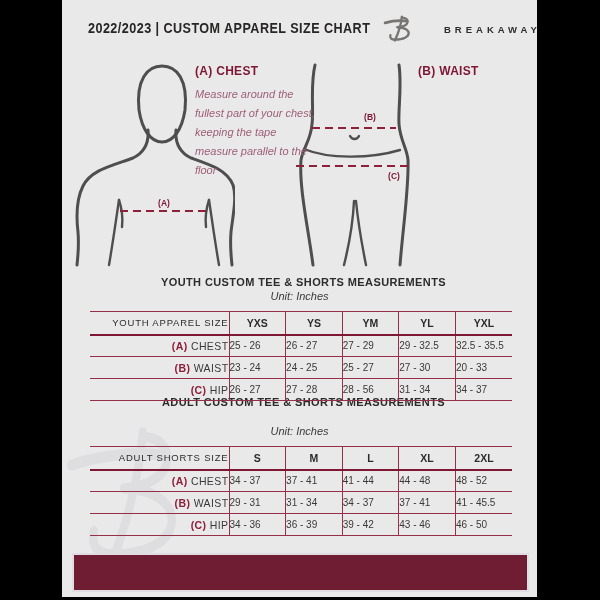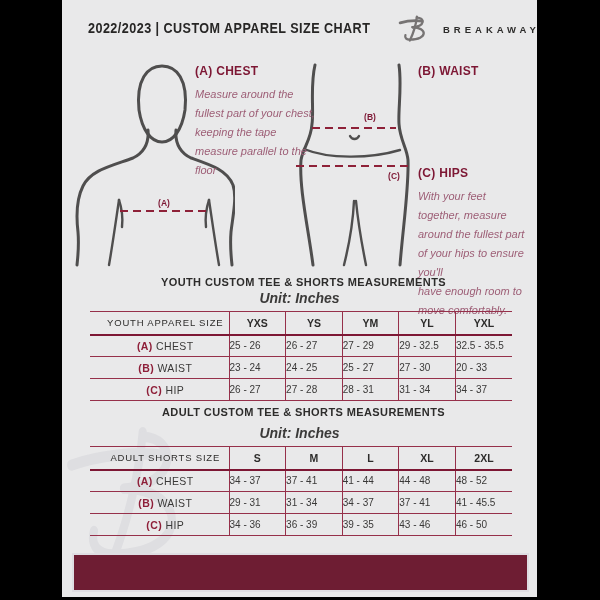--- a/index.html
+++ b/index.html
@@ -12,21 +12,21 @@
     --pagebg:#e9e9ea;
   }
   *{margin:0;padding:0;box-sizing:border-box;}
   body{background:#000;font-family:"Liberation Sans","DejaVu Sans",sans-serif;}
   .stage{position:relative;width:540px;height:600px;background:#000;overflow:hidden;}
   .page{position:absolute;left:62px;top:0;width:475px;height:597px;background:var(--pagebg);}
 
   
   .hdr-title{position:absolute;left:26px;top:20px;font-size:14px;font-weight:700;
     color:#272625;letter-spacing:.5px;transform:scaleX(.9);transform-origin:left center;white-space:nowrap;}
-  .brand{position:absolute;left:335px;top:14px;display:flex;align-items:center;gap:8px;}
+  .brand{position:absolute;left:320px;top:14px;display:flex;align-items:center;gap:24px;}
   .brand-name{font-size:9.5px;font-weight:700;letter-spacing:4px;color:#2d2c2b;}
   .logo-svg{display:block;}
 
   
   .instr{position:absolute;}
   .instr h3{font-size:12px;font-weight:700;color:var(--hmaroon);letter-spacing:.3px;margin-bottom:7px;}
   .instr p{font-size:11px;line-height:19px;font-style:italic;color:var(--rose);white-space:pre-line;}
   .instr-a{left:133px;top:64px;width:120px;}
   .instr-b{left:356px;top:64px;width:112px;}
   .instr-c{left:356px;top:166px;width:112px;}
@@ -36,31 +36,31 @@
   .fig-right{left:226px;top:62px;}
   .fig path{fill:none;stroke:var(--fig);stroke-width:3;stroke-linecap:round;}
   .fig path.thin{stroke-width:2.4;}
   .fig path.dash{stroke:#8e2138;stroke-width:2.2;stroke-dasharray:8 5;stroke-linecap:butt;}
   .fig text{font-family:"Liberation Sans",sans-serif;font-size:8.5px;font-weight:700;fill:var(--hmaroon);}
 
   
   .sec-title{position:absolute;left:0;width:475px;text-align:center;
     font-size:11px;font-weight:700;letter-spacing:.4px;color:var(--ink);padding-left:8px;}
   .sec-unit{position:absolute;left:0;width:475px;text-align:center;
-    font-size:14px;font-weight:700;font-style:italic;color:#3b3a39;}
+    font-size:11px;font-weight:400;font-style:italic;color:#3b3a39;}
 
   
   .szt{position:absolute;left:28px;width:422px;border-collapse:collapse;table-layout:fixed;z-index:2;}
   .szt th,.szt td{border-bottom:1px solid var(--line);background:transparent;
     font-size:10px;color:#3a3938;vertical-align:middle;}
   .szt thead th{border-top:1.5px solid var(--line);border-bottom:2px solid var(--hmaroon);
     height:23px;font-weight:700;font-size:10.5px;color:#2d2c2b;}
   .szt thead th.lbl{font-weight:400;font-size:9.5px;letter-spacing:.8px;}
   .szt td{height:22px;}
-  .szt .lbl{text-align:center;padding-left:12px;}
+  .szt .lbl{text-align:right;padding-left:12px;}
   .szt td.lbl{font-size:10.5px;letter-spacing:.4px;}
   .szt th+th,.szt td+td{border-left:1px solid var(--line);}
   .pfx{color:#8e1f39;font-weight:700;}
 
   .watermark{position:absolute;left:2px;top:418px;z-index:0;opacity:.55;}
   .watermark path{fill:none;stroke:#d6d6db;stroke-linecap:round;}
 
   .footer-bar{position:absolute;left:10px;top:553px;width:457px;height:39px;
     background:var(--maroon);border:2px solid #dfdde2;z-index:2;}
 </style>
@@ -108,25 +108,20 @@
       <text x="106" y="117" text-anchor="middle">(C)</text>
     </svg>
 
     <div class="instr instr-a">
       <h3>(A) CHEST</h3>
       <p>Measure around the fullest part of your chest, keeping the tape measure parallel to the floor</p>
     </div>
     <div class="instr instr-b">
       <h3>(B) WAIST</h3>
     </div>
-    <div class="instr instr-c">
-      <h3>(C) HIPS</h3>
-      <p>With your feet together, measure around the fullest part of your hips to ensure you'll
-have enough room to move comfortably.</p>
-    </div>
 
     <svg class="watermark" width="150" height="160" viewBox="0 0 40 34" preserveAspectRatio="none">
       <path d="M2,10 C9,8 19,7 27,8" stroke-width="2.4"></path>
       <path d="M21,3 C20,12 17,22 13,30" stroke-width="2.2"></path>
       <path d="M21,4 C30,4 31,14 16,15" stroke-width="2.2"></path>
       <path d="M16,15 C33,15 34,29 13,29 C9,29 7,27 8,24" stroke-width="2.2"></path>
     </svg>
 
     <div class="sec-title" style="top:276px">YOUTH CUSTOM TEE &amp; SHORTS MEASUREMENTS</div>
     <div class="sec-unit" style="top:290px">Unit: Inches</div>
@@ -164,28 +159,28 @@
           <td>23 - 24</td>
           <td>24 - 25</td>
           <td>25 - 27</td>
           <td>27 - 30</td>
           <td>20 - 33</td>
         </tr>
         <tr>
           <td class="lbl"><span class="pfx">(C)</span> <span>HIP</span></td>
           <td>26 - 27</td>
           <td>27 - 28</td>
-          <td>28 - 31</td>
+          <td>28 - 56</td>
           <td>31 - 34</td>
           <td>34 - 37</td>
         </tr>
       </tbody>
     </table>
 
-    <div class="sec-title" style="top:406px">ADULT CUSTOM TEE &amp; SHORTS MEASUREMENTS</div>
+    <div class="sec-title" style="top:396px">ADULT CUSTOM TEE &amp; SHORTS MEASUREMENTS</div>
     <div class="sec-unit" style="top:425px">Unit: Inches</div>
 
     <table class="szt" style="top:446px">
       <colgroup>
           <col style="width:139px">
           <col>
           <col>
           <col>
           <col>
           <col>
@@ -214,21 +209,21 @@
           <td>29 - 31</td>
           <td>31 - 34</td>
           <td>34 - 37</td>
           <td>37 - 41</td>
           <td>41 - 45.5</td>
         </tr>
         <tr>
           <td class="lbl"><span class="pfx">(C)</span> <span>HIP</span></td>
           <td>34 - 36</td>
           <td>36 - 39</td>
-          <td>39 - 35</td>
+          <td>39 - 42</td>
           <td>43 - 46</td>
           <td>46 - 50</td>
         </tr>
       </tbody>
     </table>
 
     <div class="footer-bar"></div>
   </div>
 </div>
 

